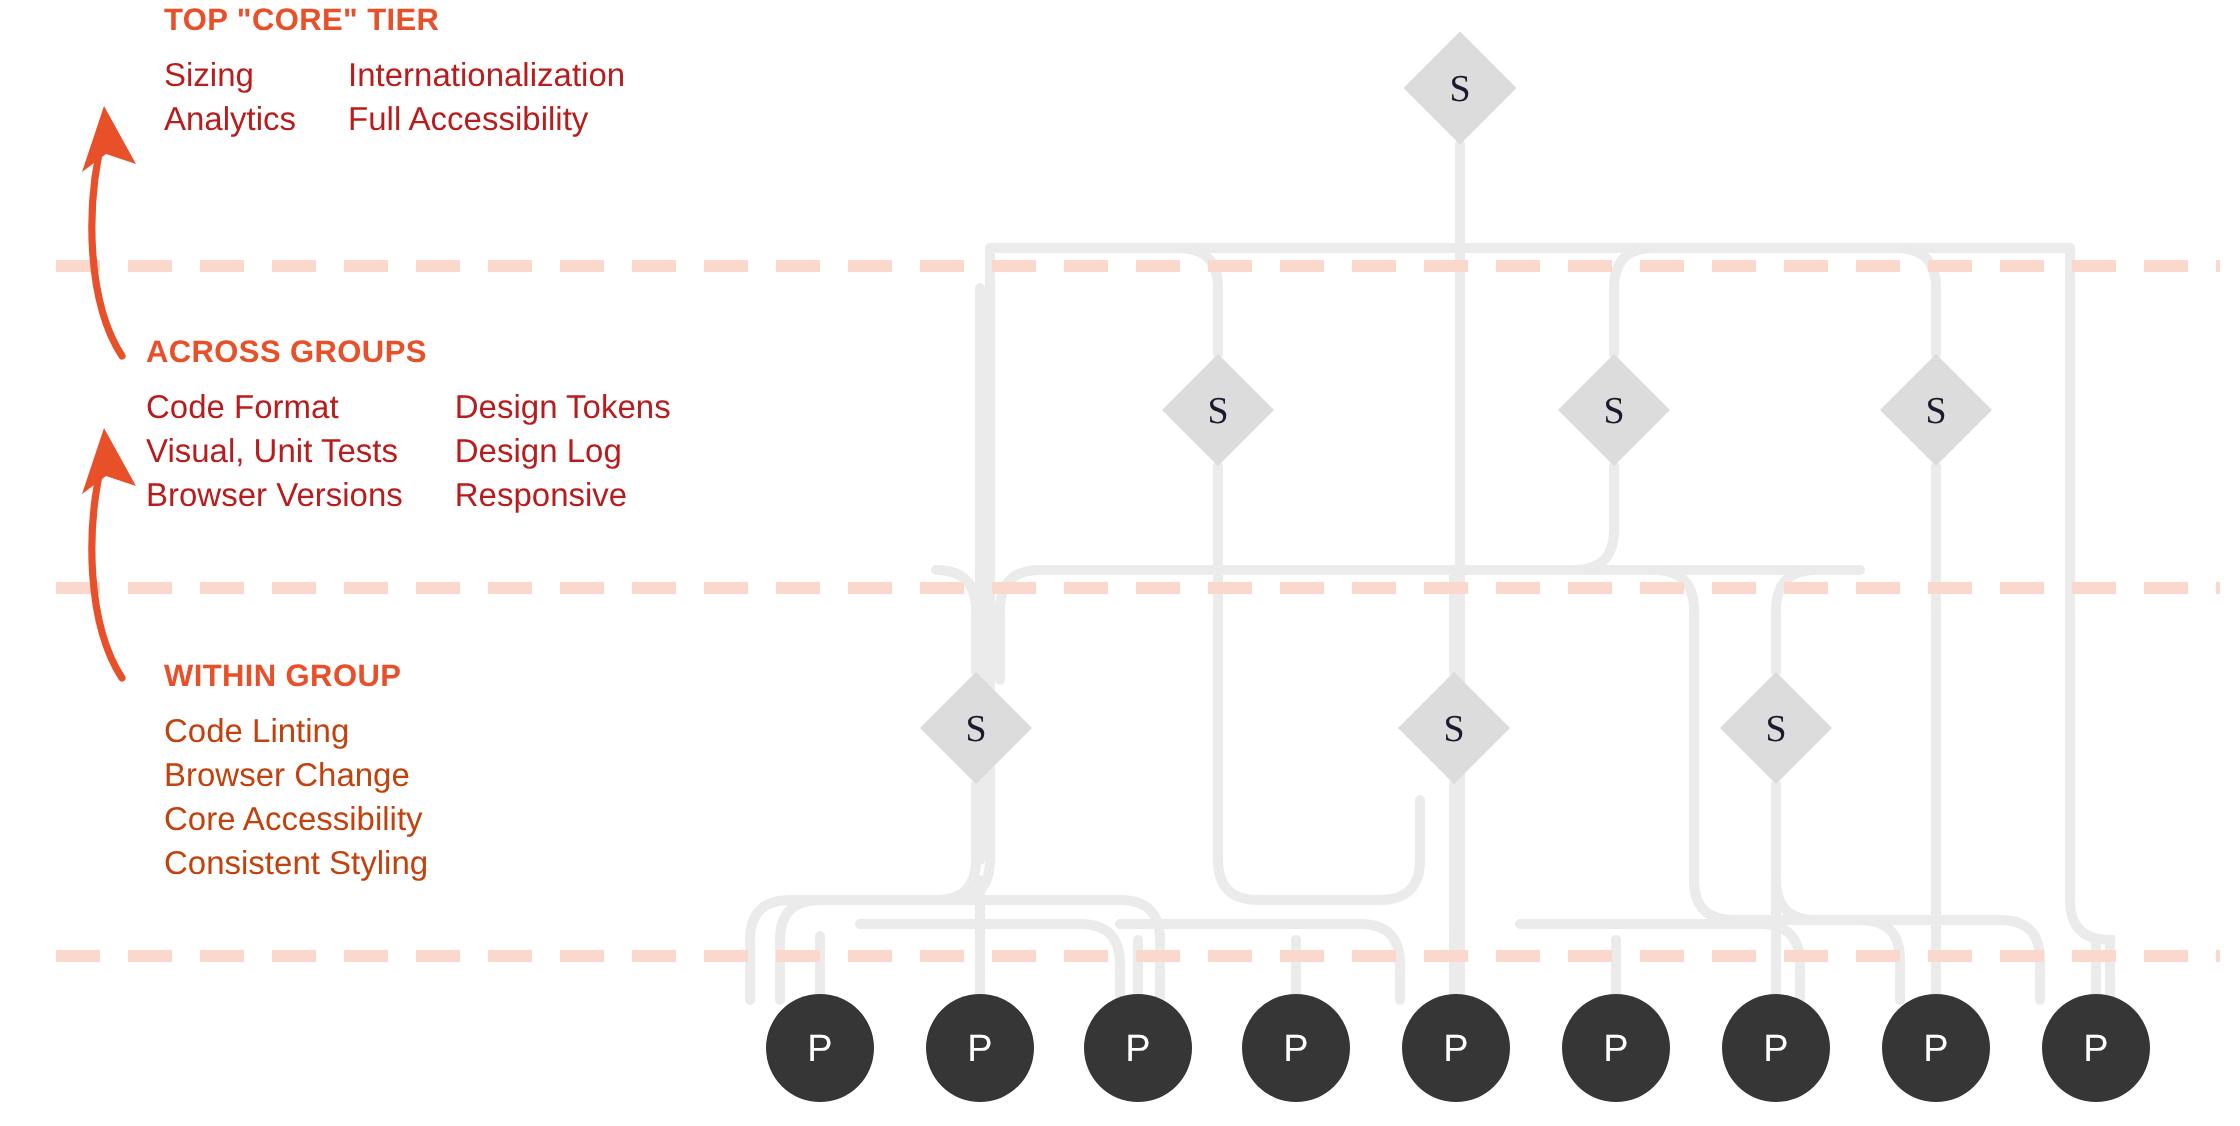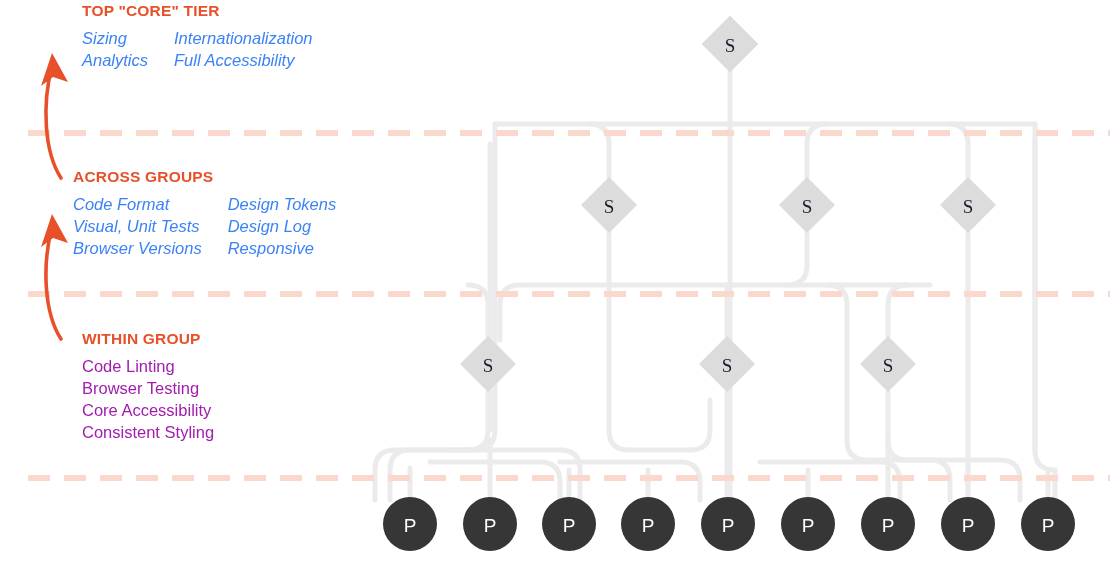--- a/index.html
+++ b/index.html
@@ -41,36 +41,35 @@
   .legend-rows {
     display: table;
     border-collapse: collapse;
   }
   .legend-row {
     display: table-row;
   }
   .legend-cell {
     display: table-cell;
     font-size: 16.5px;
-    color: #3b82f6;
+    color: #b91c1c;
     line-height: 1.33;
     white-space: nowrap;
     padding: 0;
-    font-style: italic;
   }
   .legend-cell.left {
     text-align: left;
     padding-right: 26px;
   }
   .legend-cell.right {
     text-align: left;
   }
   .legend-single {
     font-size: 16.5px;
-    color: #a21caf;
+    color: #c2410c;
     line-height: 1.33;
     white-space: nowrap;
   }
   #block-core   { left: 82px; top: 2px; }
   #block-across { left: 73px; top: 168px; }
   #block-within { left: 82px; top: 330px; }
   #block-within .legend-rows { margin-top: 3px; }
 </style>
 </head>
 <body>
@@ -231,19 +230,19 @@
         <span class="legend-cell left">Browser Versions</span>
         <span class="legend-cell right">Responsive</span>
       </div>
     </div>
   </div>
 
   <div class="legend-block" id="block-within">
     <div class="legend-heading">WITHIN GROUP</div>
     <div class="legend-rows">
       <div class="legend-single">Code Linting</div>
-      <div class="legend-single">Browser Testing</div>
+      <div class="legend-single">Browser Change</div>
       <div class="legend-single">Core Accessibility</div>
       <div class="legend-single">Consistent Styling</div>
     </div>
   </div>
 
 </div>
 
 </body></html>

